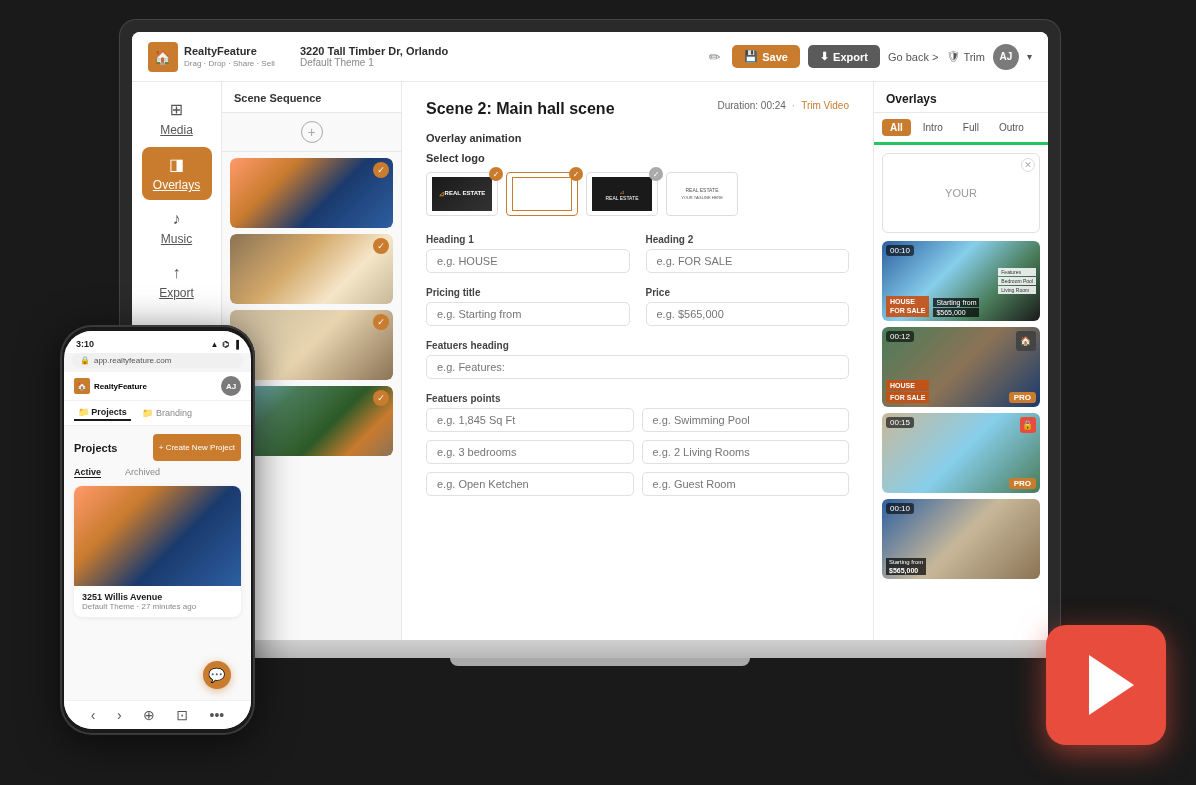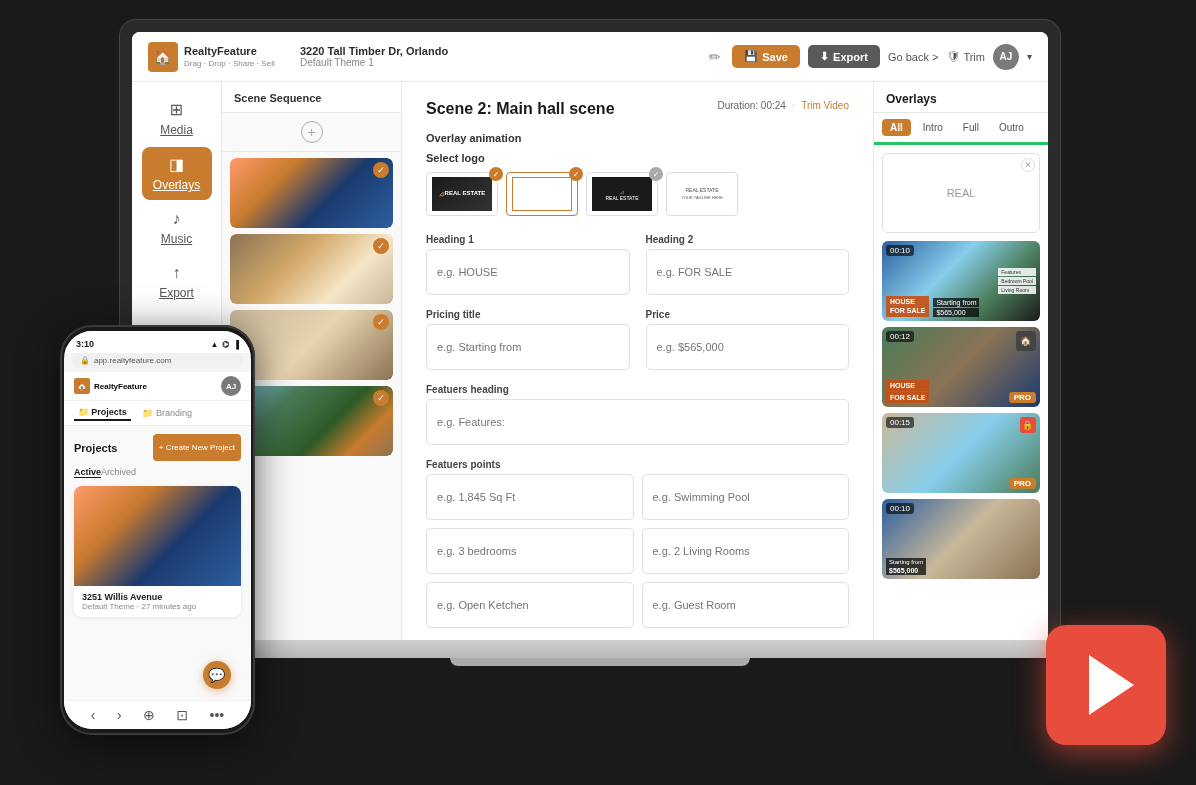--- a/index.html
+++ b/index.html
@@ -441,21 +441,21 @@
       margin-bottom: 14px;
     }
     .field-label {
       font-size: 10px;
       font-weight: 600;
       color: #444;
       margin-bottom: 4px;
     }
     .text-input {
       width: 100%;
-      height: 46px;
+      height: 24px;
       border: 1px solid #e0e0e0;
       border-radius: 5px;
       padding: 0 10px;
       font-size: 11px;
       color: #aaa;
       background: #fff;
       outline: none;
     }
 
     
@@ -719,21 +719,21 @@
       color: white;
       font-size: 8px;
       padding: 9px 6px;
       border-radius: 4px;
       display: flex;
       align-items: center;
       gap: 2px;
     }
     .phone-subtabs {
       display: flex;
-      gap: 0;
+      gap: 24px;
       margin-bottom: 8px;
     }
     .phone-subtab {
       font-size: 9px;
       color: #888;
     }
     .phone-subtab.active {
       font-weight: 700;
       color: #1a1a1a;
       border-bottom: 1.5px solid #1a1a1a;
@@ -985,21 +985,21 @@
           <div class="overlays-header">Overlays</div>
           <div class="overlay-tabs">
             <div class="overlay-tab active">All</div>
             <div class="overlay-tab">Intro</div>
             <div class="overlay-tab">Full</div>
             <div class="overlay-tab">Outro</div>
           </div>
 
           <div class="overlay-none">
             <div class="overlay-none-x">✕</div>
-            <span class="overlay-none-text">REAL</span>
+            <span class="overlay-none-text">YOUR</span>
           </div>
 
           <div class="overlay-card">
             <div class="ov-bg1">
               <div style="position:absolute;top:4px;left:4px;background:rgba(0,0,0,0.6);color:white;font-size:8px;padding:1px 4px;border-radius:3px;">00:10</div>
               <div style="position:absolute;right:4px;top:50%;transform:translateY(-50%);display:flex;flex-direction:column;gap:1px;">
                 <div style="background:rgba(255,255,255,0.85);padding:1px 3px;font-size:5px;color:#333;">Features</div>
                 <div style="background:rgba(255,255,255,0.85);padding:1px 3px;font-size:5px;color:#333;">Bedroom Pool</div>
                 <div style="background:rgba(255,255,255,0.85);padding:1px 3px;font-size:5px;color:#333;">Living Room</div>
               </div>

